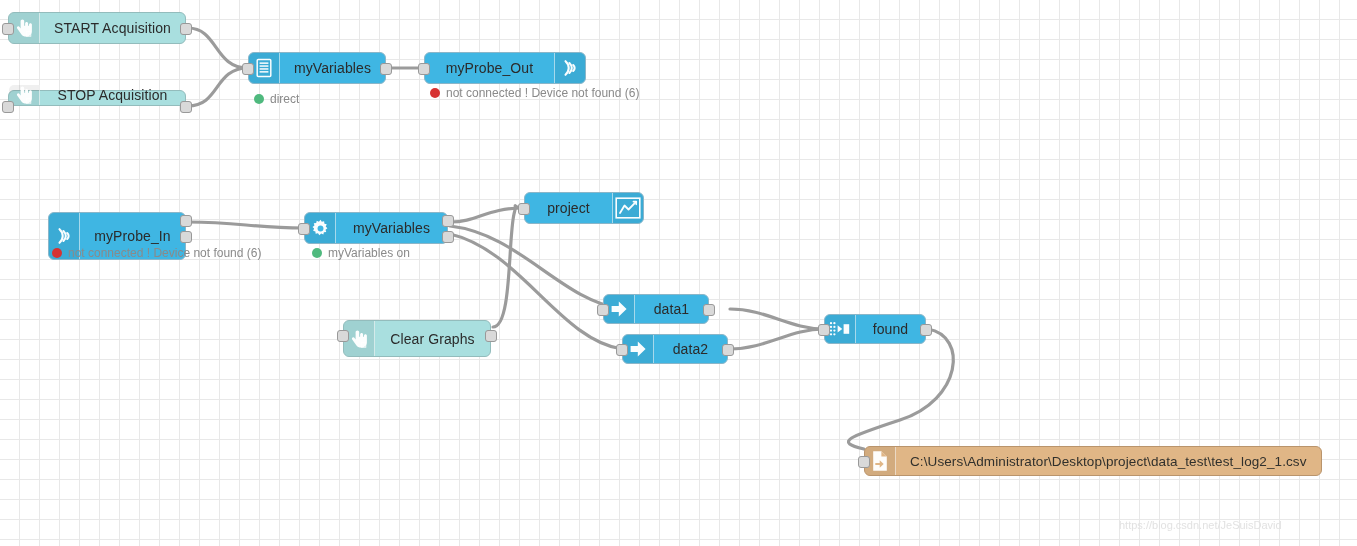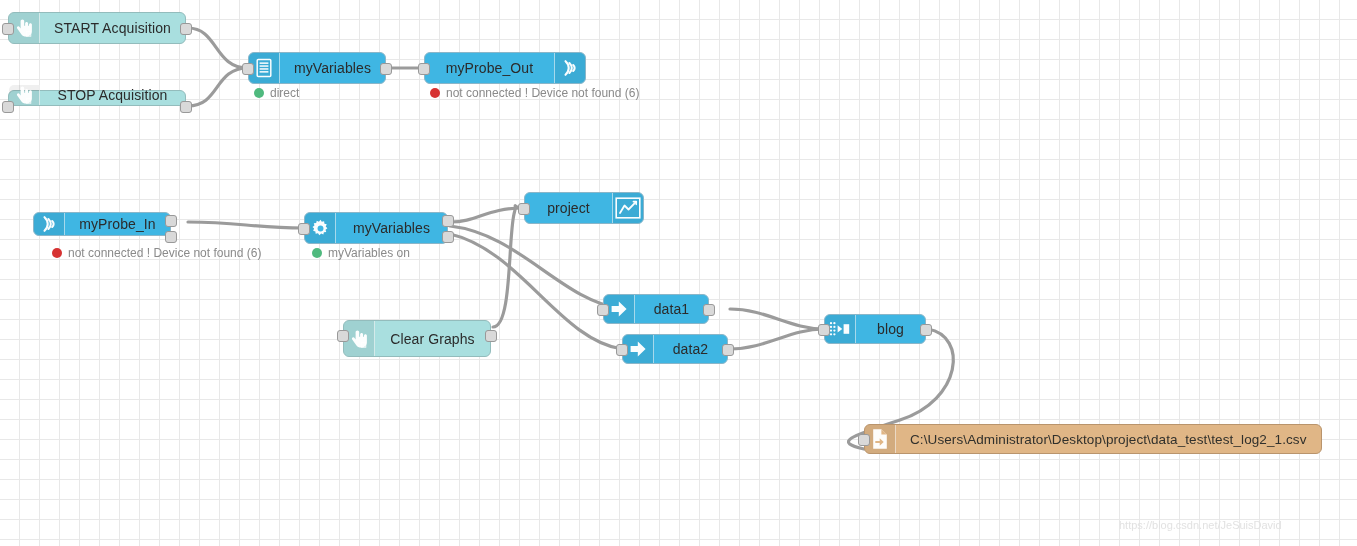--- a/index.html
+++ b/index.html
@@ -203,21 +203,21 @@
           <div class="icontray right">
             <svg width="20" height="20" viewBox="0 0 20 20">
               <path d="M5.5 3.2 C 9.8 7.2 9.8 12.8 5.5 16.8" fill="none" stroke="rgba(255,255,255,0.97)" stroke-width="2.1" stroke-linecap="round"></path>
               <path d="M9.4 5.0 C 12.6 8.0 12.6 12.0 9.4 15.0" fill="none" stroke="rgba(255,255,255,0.97)" stroke-width="2.1" stroke-linecap="round"></path>
               <path d="M13.2 7.0 C 15.1 8.8 15.1 11.2 13.2 13.0" fill="none" stroke="rgba(255,255,255,0.97)" stroke-width="2.1" stroke-linecap="round"></path>
             </svg>
           </div>
         </div>
         <div class="port in" style="top: 10px;"></div>
       </div>
-      <div class="node blue" style="left: 33px; top: 212px; width: 138px; height: 24px;">
+      <div class="node blue" style="left: 48px; top: 212px; width: 138px; height: 48px;">
         <div class="nbody">
           <div class="icontray">
             <svg width="20" height="20" viewBox="0 0 20 20">
               <path d="M5.5 3.2 C 9.8 7.2 9.8 12.8 5.5 16.8" fill="none" stroke="rgba(255,255,255,0.97)" stroke-width="2.1" stroke-linecap="round"></path>
               <path d="M9.4 5.0 C 12.6 8.0 12.6 12.0 9.4 15.0" fill="none" stroke="rgba(255,255,255,0.97)" stroke-width="2.1" stroke-linecap="round"></path>
               <path d="M13.2 7.0 C 15.1 8.8 15.1 11.2 13.2 13.0" fill="none" stroke="rgba(255,255,255,0.97)" stroke-width="2.1" stroke-linecap="round"></path>
             </svg>
           </div>
           <div class="nlabel">myProbe_In</div>
         </div>
@@ -297,39 +297,39 @@
               <circle cx="2" cy="5.9" r="1.15" fill="rgba(255,255,255,0.97)"></circle>
               <circle cx="5.4" cy="5.9" r="1.15" fill="rgba(255,255,255,0.97)"></circle>
               <circle cx="2" cy="9.6" r="1.15" fill="rgba(255,255,255,0.97)"></circle>
               <circle cx="5.4" cy="9.6" r="1.15" fill="rgba(255,255,255,0.97)"></circle>
               <circle cx="2" cy="13.3" r="1.15" fill="rgba(255,255,255,0.97)"></circle>
               <circle cx="5.4" cy="13.3" r="1.15" fill="rgba(255,255,255,0.97)"></circle>
               <path fill="rgba(255,255,255,0.97)" d="M8.6 4.2 L13.3 7.9 L8.6 11.6z"></path>
               <rect x="14.6" y="3.2" width="5.6" height="9.6" fill="rgba(255,255,255,0.97)"></rect>
             </svg>
           </div>
-          <div class="nlabel italic">blog</div>
+          <div class="nlabel italic">found</div>
         </div>
         <div class="port in" style="top: 9px;"></div>
         <div class="port out" style="top: 9px;"></div>
       </div>
-      <div class="node tan" style="left: 864px; top: 424px; width: 458px; height: 30px;">
+      <div class="node tan" style="left: 864px; top: 446px; width: 458px; height: 30px;">
         <div class="nbody">
           <div class="icontray">
             <svg width="20" height="22" viewBox="0 0 20 22">
               <path fill="rgba(255,255,255,0.97)" d="M3.2 1.2h8.2l5.4 5.2v14.4H3.2z"></path>
               <path fill="#e0b686" d="M11.4 1.2l5.4 5.2h-5.4z"></path>
               <path fill="#e0b686" d="M5.3 13.0h4.4V10.3l4.0 3.7-4.0 3.7V15.0H5.3z"></path>
             </svg>
           </div>
           <div class="nlabel pathtext">C:\Users\Administrator\Desktop\project\data_test\test_log2_1.csv</div>
         </div>
         <div class="port in" style="top: 9px;"></div>
       </div>
-      <div class="status" style="left: 254px; top: 86px;">
+      <div class="status" style="left: 254px; top: 92px;">
         <span class="dot" style="background: rgb(79, 185, 126);"></span>
         <span>direct</span>
       </div>
       <div class="status" style="left: 430px; top: 86px;">
         <span class="dot" style="background: rgb(214, 50, 50);"></span>
         <span>not connected ! Device not found (6)</span>
       </div>
       <div class="status" style="left: 52px; top: 246px;">
         <span class="dot" style="background: rgb(214, 50, 50);"></span>
         <span>not connected ! Device not found (6)</span>

